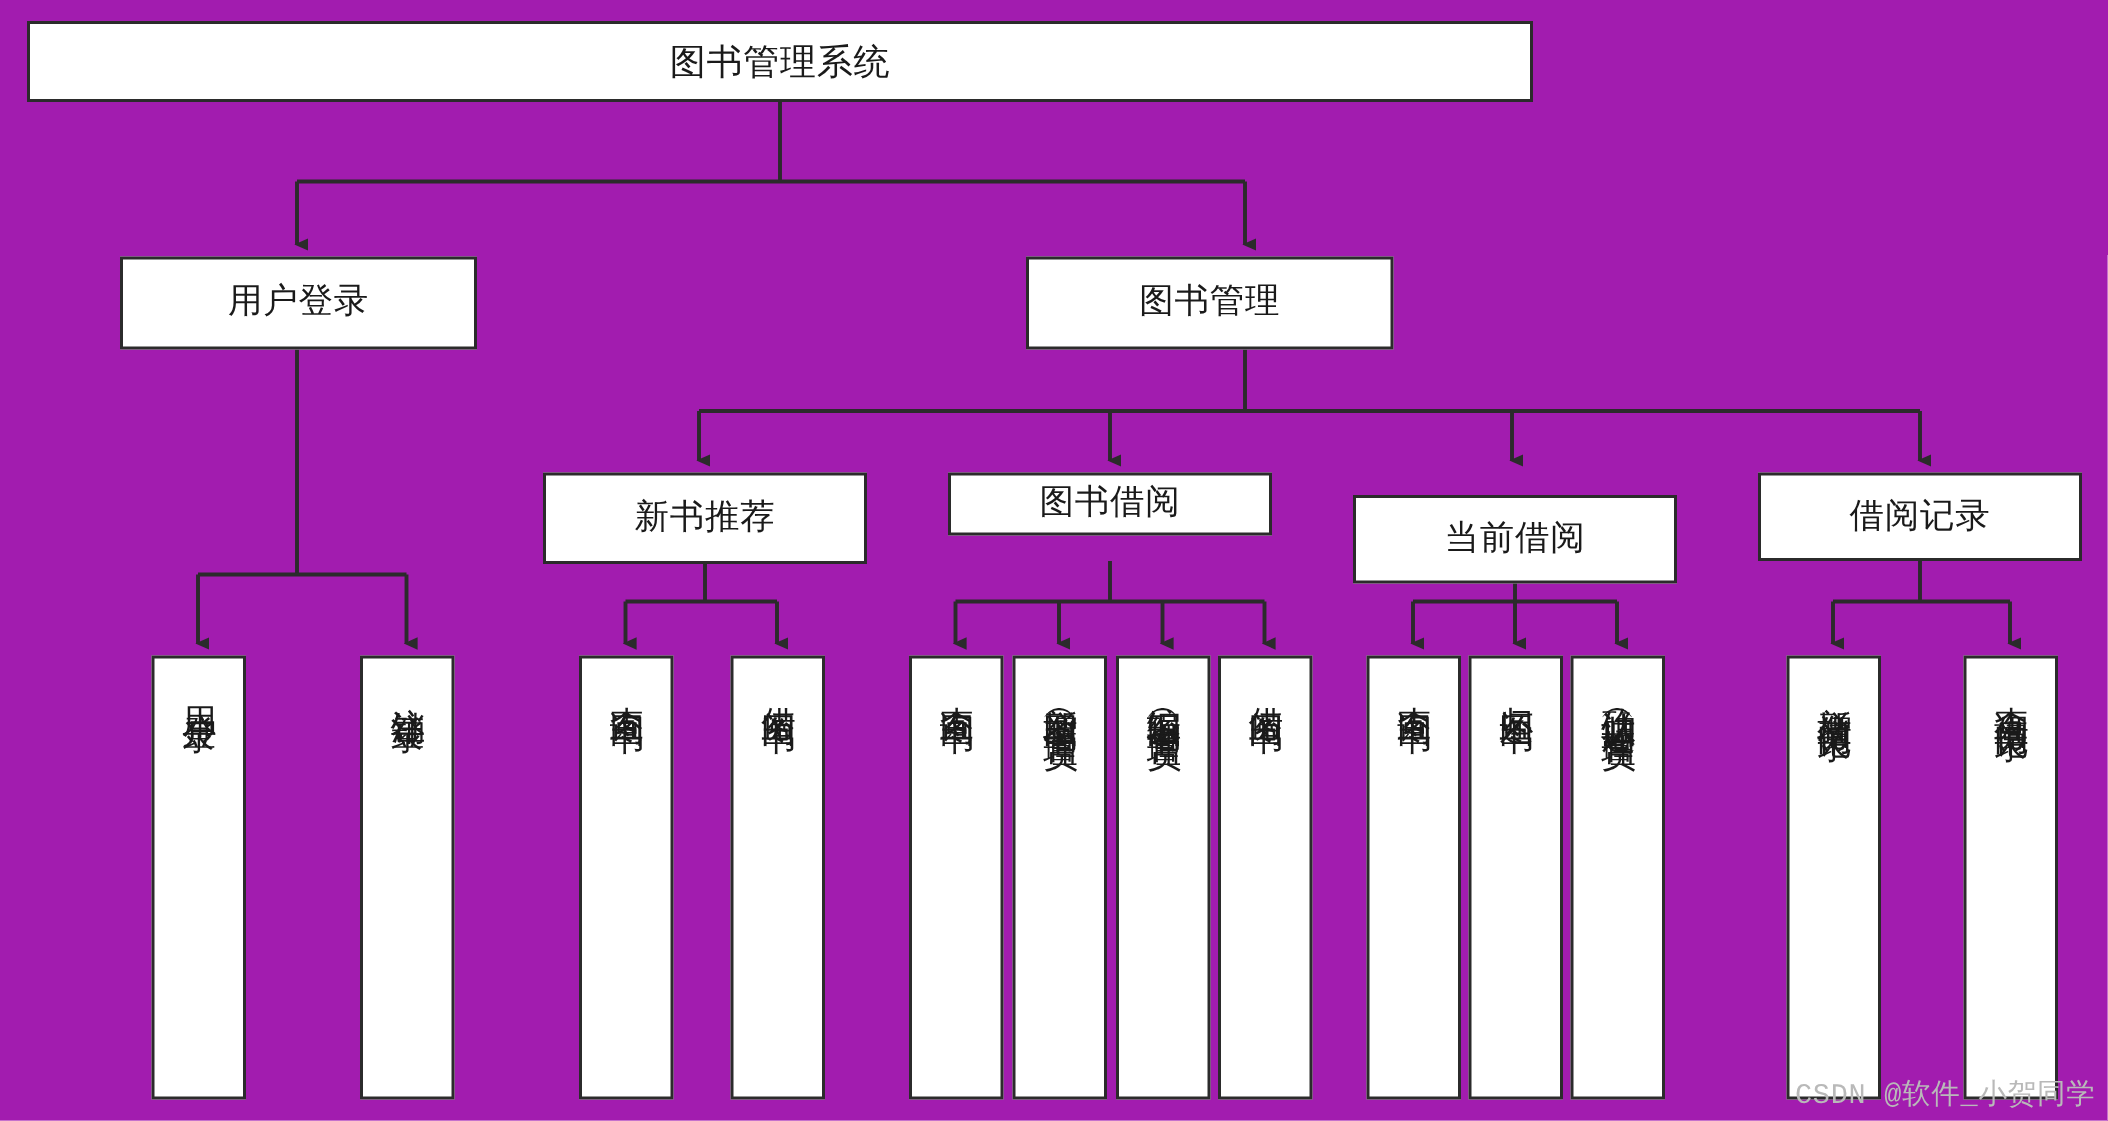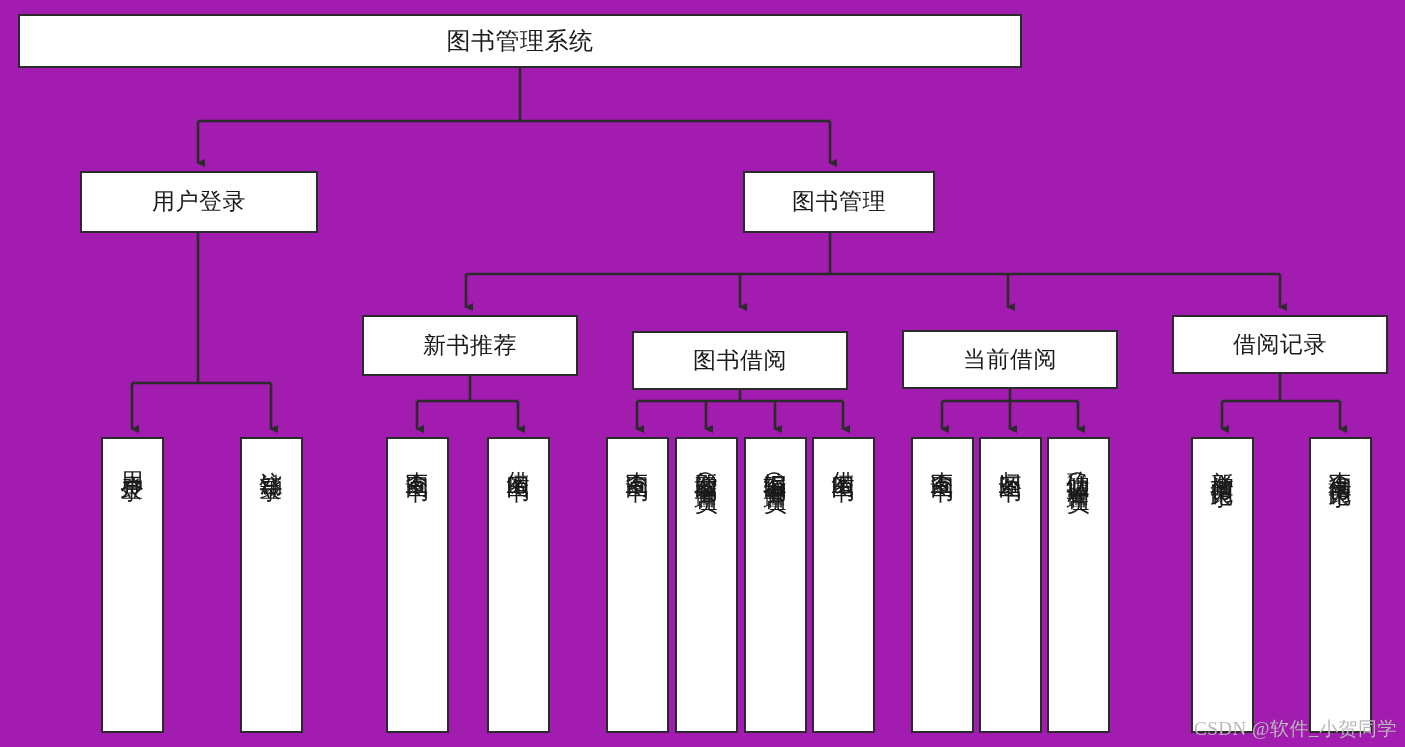--- a/index.html
+++ b/index.html
@@ -69,21 +69,21 @@
   }
   #watermark {
     position: absolute;
     right: 8px;
     bottom: 5px;
     font-size: 19px;
     color: #b9b9b9;
     letter-spacing: 0.5px;
     z-index: 3;
     white-space: nowrap;
-    font-family: Liberation Serif, serif;
+    font-family: Liberation Mono, monospace;
   }
 </style>
 </head>
 <body>
 
 <div id="diagram-root">
 
   <svg id="connector-layer" viewBox="0 0 1405 747" xmlns="http://www.w3.org/2000/svg">
     <defs>
       <marker id="arrowhead" markerWidth="10" markerHeight="10" refX="5" refY="7.4" orient="auto" markerUnits="userSpaceOnUse">
@@ -137,28 +137,28 @@
     </g>
   </svg>
 
   <div class="node h root" style="left:18px; top:14px; width:1004px; height:54px;">
     <span class="node-label">图书管理系统</span>
   </div>
 
   <div class="node h" style="left:80px; top:171px; width:238px; height:62px;">
     <span class="node-label">用户登录</span>
   </div>
-  <div class="node h" style="left:743px; top:171px; width:192px; height:62px;align-items:center;">
+  <div class="node h" style="left:684px; top:171px; width:245px; height:62px;align-items:center;">
     <span class="node-label">图书管理</span>
   </div>
 
   <div class="node h" style="left:362px; top:315px; width:216px; height:61px;">
     <span class="node-label">新书推荐</span>
   </div>
-  <div class="node h" style="left:632px; top:315px; width:216px; height:59px;margin-top:16px;">
+  <div class="node h" style="left:632px; top:315px; width:216px; height:42px;">
     <span class="node-label">图书借阅</span>
   </div>
   <div class="node h" style="left:902px; top:330px; width:216px; height:59px;">
     <span class="node-label">当前借阅</span>
   </div>
   <div class="node h" style="left:1172px; top:315px; width:216px; height:59px;">
     <span class="node-label">借阅记录</span>
   </div>
 
   <div class="node v" style="left:101px; top:437px; width:63px; height:296px;">

